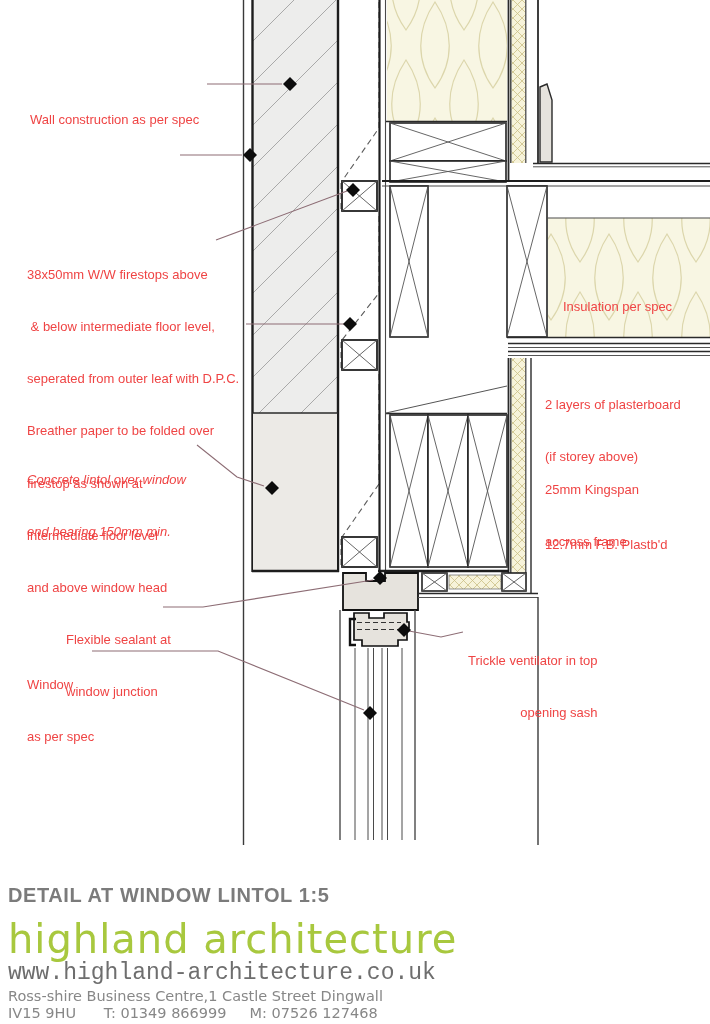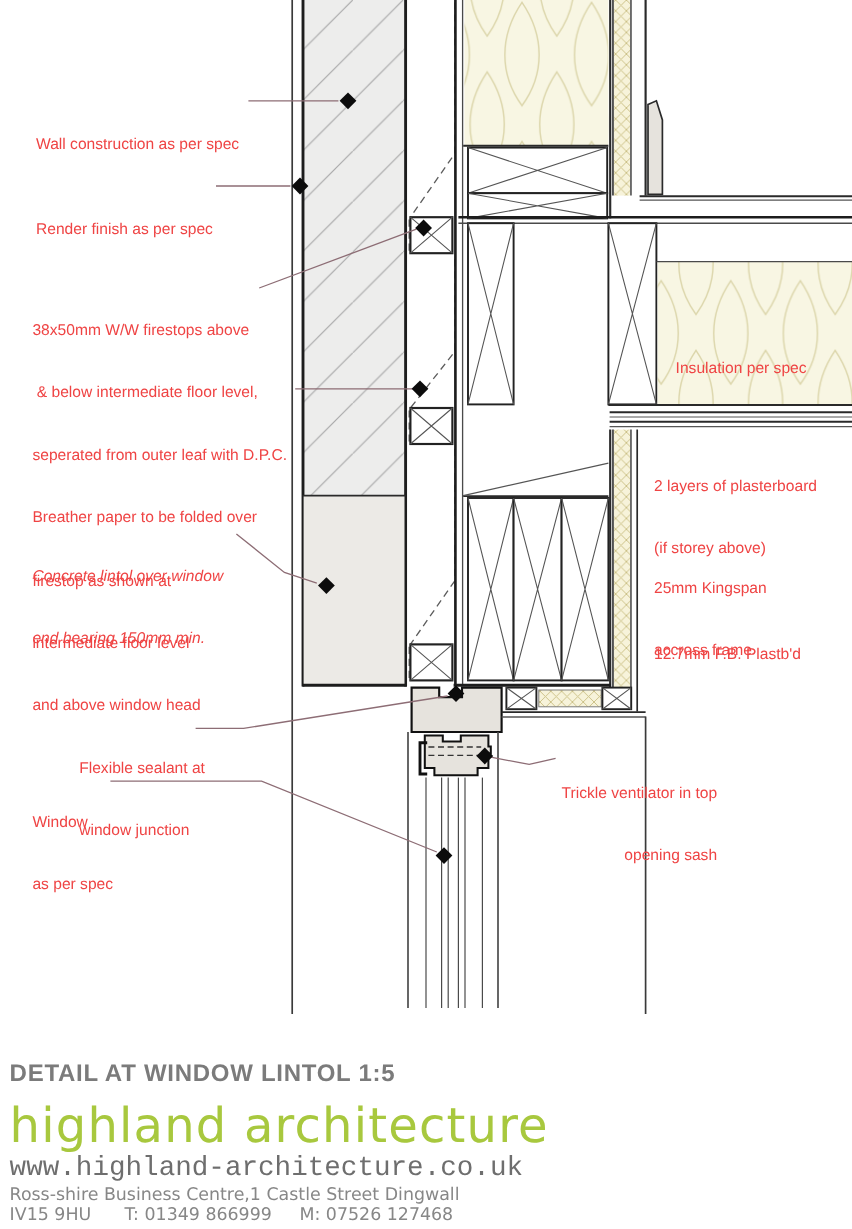--- a/index.html
+++ b/index.html
@@ -223,23 +223,20 @@
       <path d="M0,-7 L7,0 L0,7 L-7,0 Z" transform="translate(380,578)"></path>
       <path d="M0,-7 L7,0 L0,7 L-7,0 Z" transform="translate(404,630)"></path>
       <path d="M0,-7 L7,0 L0,7 L-7,0 Z" transform="translate(370,713)"></path>
     </g>
   </svg>
 
   <div class="note" style="left:30px; top:76px;">
     <div>Wall construction as per spec</div>
   </div>
 
-  <div class="note" style="left:30px; top:147px;">
-    <div>Render finish as per spec</div>
-  </div>
 
   <div class="note" style="left:27px; top:231px;">
     <div>38x50mm W/W firestops above</div>
     <div> &amp; below intermediate floor level,</div>
     <div>seperated from outer leaf with D.P.C.</div>
     <div>Breather paper to be folded over</div>
     <div>firestop as shown at</div>
     <div>intermediate floor level</div>
     <div>and above window head</div>
   </div>

